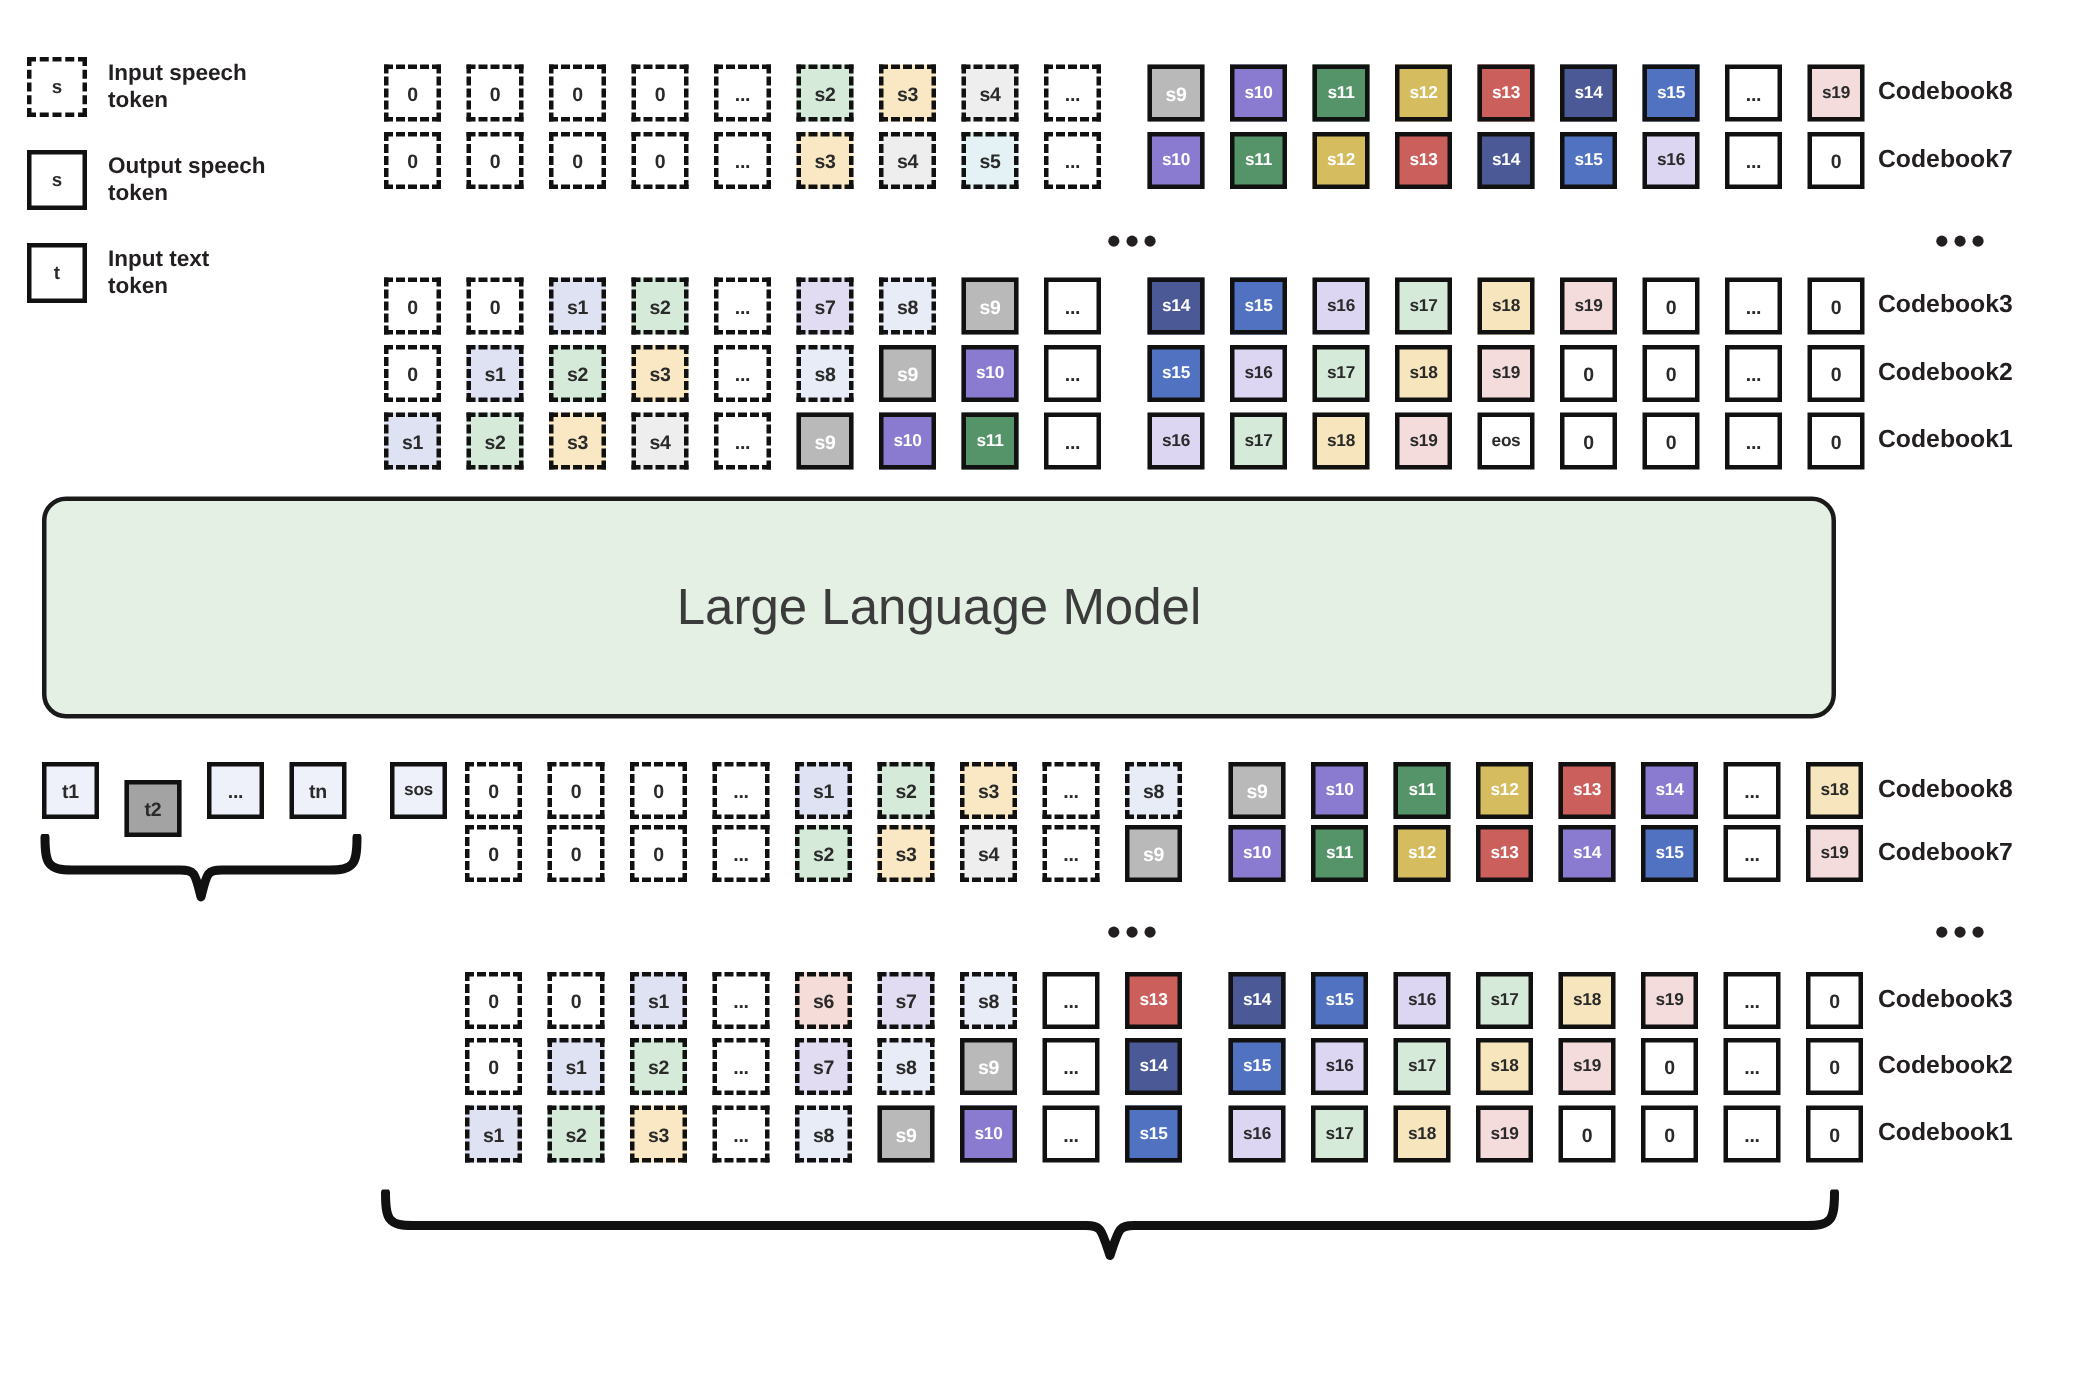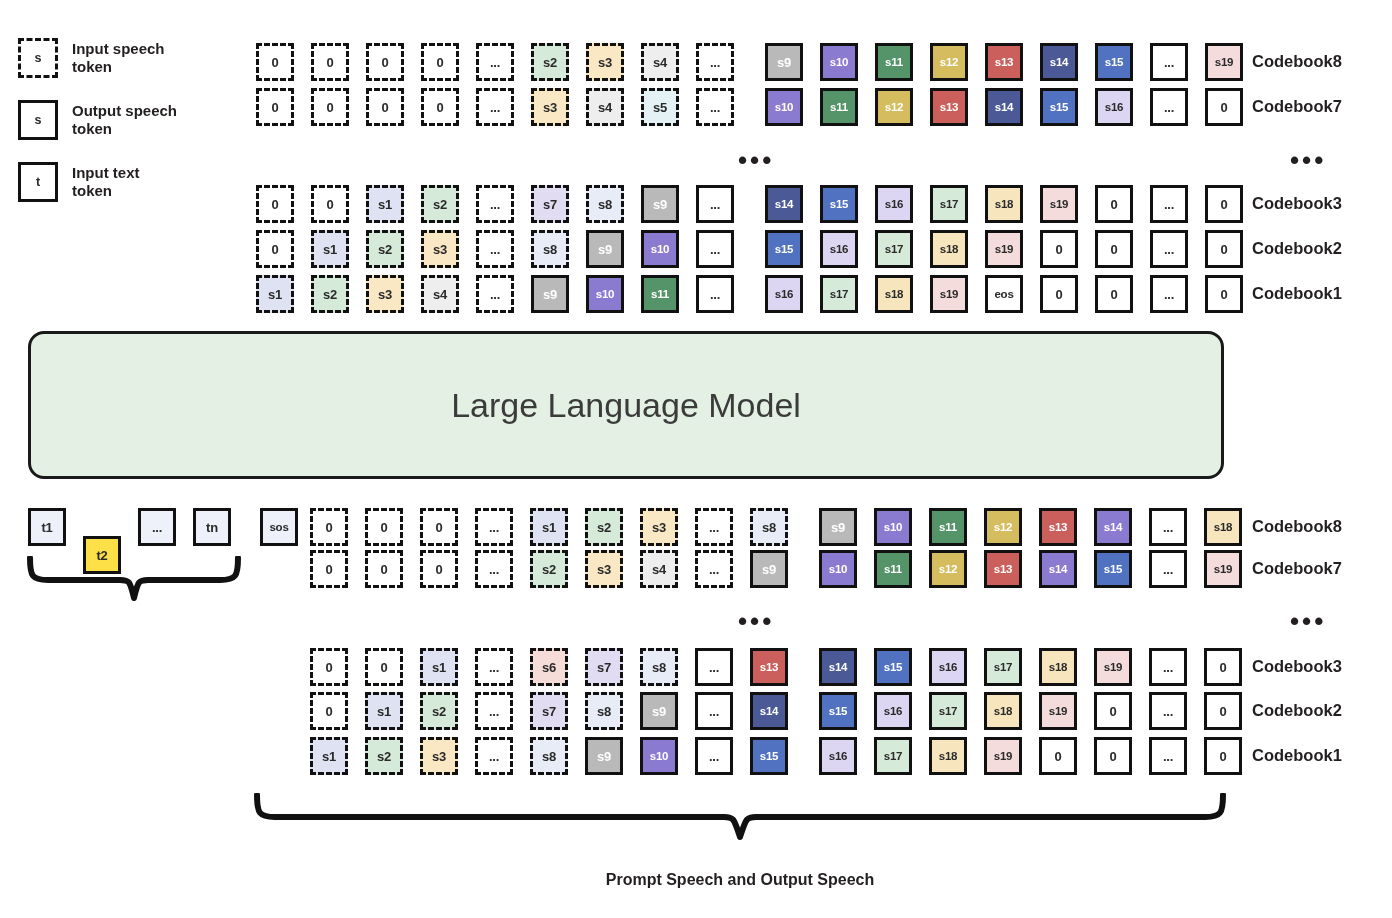--- a/index.html
+++ b/index.html
@@ -207,21 +207,21 @@
 
   <div class="vdots" style="left:738px; top:147px;">•••</div>
   <div class="vdots" style="left:1290px; top:147px;">•••</div>
 
   <div class="llm">
     <span class="llm-text">Large Language Model</span>
   </div>
 
   <div id="text-tokens">
       <div class="tok s" style="position: absolute; background: rgb(238, 241, 249); left: 28px; top: 508px;">t1</div>
-      <div class="tok s" style="position: absolute; background: #fde047; left: 83px; top: 536px;">t2</div>
+      <div class="tok s" style="position: absolute; background: #a3a3a3; left: 83px; top: 520px;">t2</div>
       <div class="tok s" style="position: absolute; background: rgb(238, 241, 249); left: 138px; top: 508px;">...</div>
       <div class="tok s" style="position: absolute; background: rgb(238, 241, 249); left: 193px; top: 508px;">tn</div>
       <div class="tok s small" style="position: absolute; background: rgb(238, 241, 249); left: 260px; top: 508px;">sos</div>
     </div>
 
   <svg class="brace" style="left:24px; top:556px;" width="220" height="46" viewBox="0 0 220 46">
     <path d="M6,2 C6,20 8,24 24,24 L96,24 C106,24 106,26 110,42
              C114,26 114,24 124,24 L196,24 C212,24 214,20 214,2" fill="none" stroke="#111" stroke-width="6" stroke-linecap="round" stroke-linejoin="round"></path>
   </svg>
 
@@ -328,15 +328,14 @@
       </div>
     </div>
 
   <div class="vdots" style="left:738px; top:608px;">•••</div>
   <div class="vdots" style="left:1290px; top:608px;">•••</div>
 
   <svg class="brace" style="left:252px; top:793px;" width="976" height="48" viewBox="0 0 976 48">
     <path d="M5,2 C5,20 7,24 23,24 L472,24 C482,24 482,26 488,44
              C494,26 494,24 504,24 L953,24 C969,24 971,20 971,2" fill="none" stroke="#111" stroke-width="6" stroke-linecap="round" stroke-linejoin="round"></path>
   </svg>
-  <div class="caption" style="left:440px; top:870px; width:600px;">Prompt Speech and Output Speech</div>
 
 </div>
 
 </body></html>

